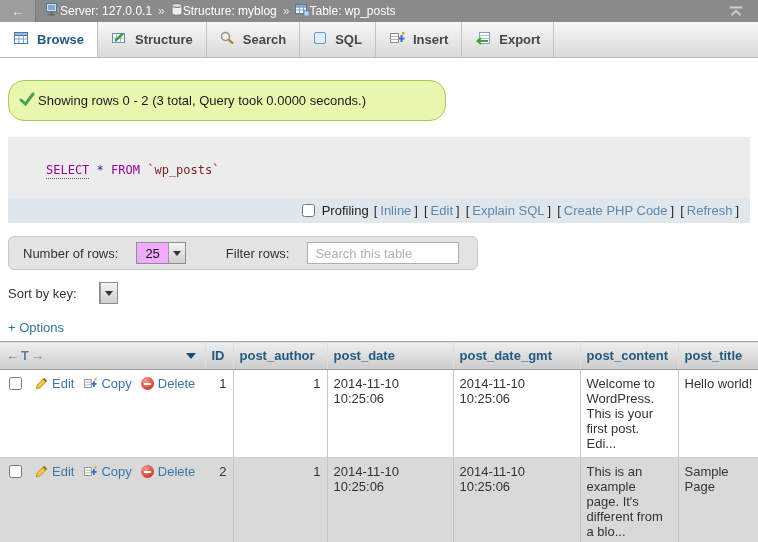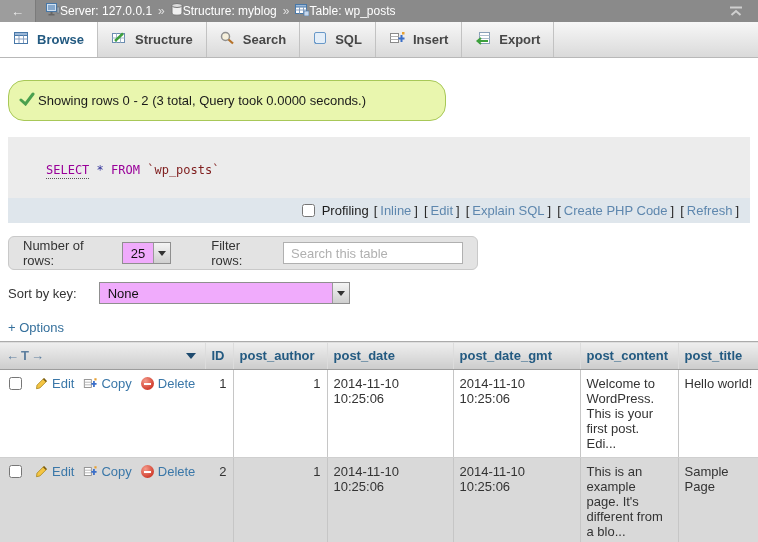--- a/index.html
+++ b/index.html
@@ -45,21 +45,21 @@
   .qlink { color:#5e87ae; cursor:pointer; }
 
   
   .controlbar { margin:13px 0 0 8px; width:470px; height:34px; background:#e3e3e3; border:1px solid #c9c9c9;
     border-radius:6px; display:flex; align-items:center; padding:0 14px; gap:18px; color:#333; }
   .sel { display:inline-flex; align-items:stretch; border:1px solid #8f8f8f; background:#f0abfc; height:22px; cursor:pointer; }
   .sel-val { padding:2px 8px; display:flex; align-items:center; color:#111; }
   .sel-btn { width:17px; background:linear-gradient(#f4f4f4,#cfcfcf); border-left:1px solid #9a9a9a;
     display:flex; align-items:center; justify-content:center; }
   .tri-down { width:0; height:0; border-left:4px solid transparent; border-right:4px solid transparent; border-top:5px solid #333; }
-  .filter-input { width:180px; height:22px; border:1px solid #b0b0b0; padding:0 7px; font-size:13px;
+  .filter-input { width:152px; height:22px; border:1px solid #b0b0b0; padding:0 7px; font-size:13px;
     font-family:"Liberation Sans", sans-serif; color:#333; }
   .filter-input::placeholder { color:#b0b0b0; }
   .sortrow { margin:12px 0 0 8px; display:flex; align-items:center; gap:22px; color:#333; }
   .sortrow .sel-val { width:232px; }
   .options-link { margin:16px 0 0 8px; color:#35709c; cursor:pointer; width:70px; }
 
   
   table.grid { margin-top:6px; border-collapse:collapse; table-layout:fixed; width:760px; font-size:13px; }
   .grid th { background:linear-gradient(#efefef,#cccccc); color:#235a81; font-weight:bold; text-align:left;
     padding:6px 6px; border-top:1px solid #ababab; border-bottom:1px solid #9c9c9c; border-left:1px solid #dcdcdc;
@@ -230,21 +230,20 @@
         <span class="tri-down"></span>
       </span>
   </span>
   <span style="margin-left:22px;">Filter rows:</span>
   <input class="filter-input" type="text" placeholder="Search this table" style="">
 </div>
 
 <div class="sortrow">
   <span>Sort by key:</span>
   <span class="sel">
-    <span class="sel-val">None</span>
     <span class="sel-btn">
         <span class="tri-down"></span>
       </span>
   </span>
 </div>
 
 <div class="options-link">+ Options</div>
 
 <table class="grid">
   <colgroup>

